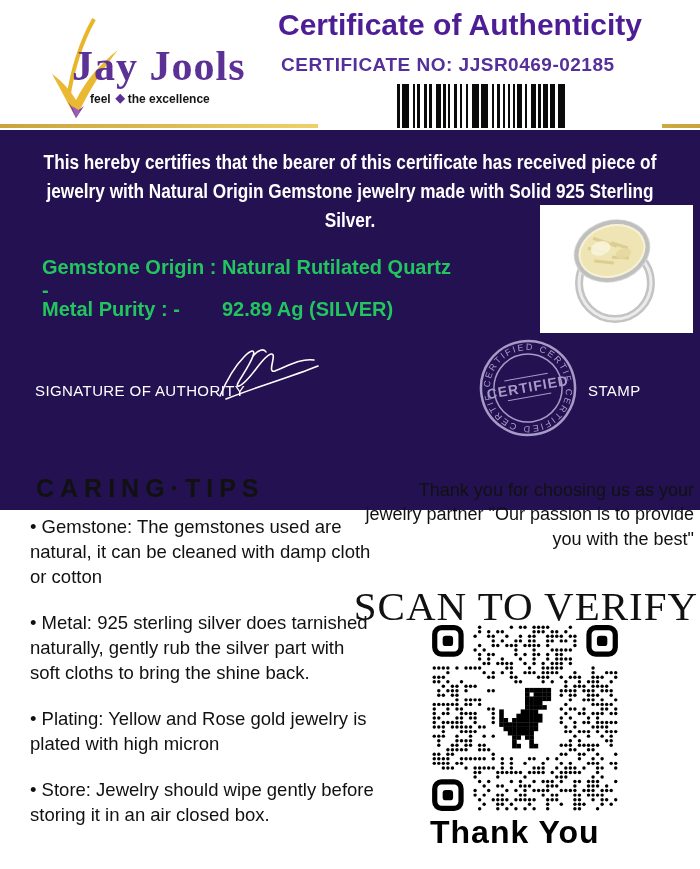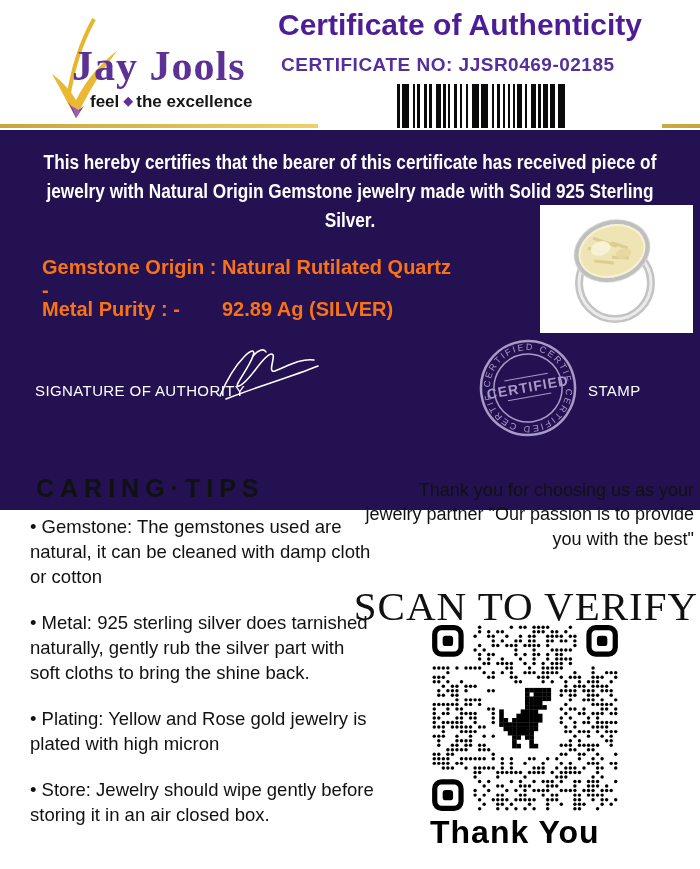--- a/index.html
+++ b/index.html
@@ -2,39 +2,39 @@
 <html><head>
 <meta charset="utf-8">
 <style>
   html,body{margin:0;padding:0;background:#e9e9e9;}
   .canvas{position:relative;width:700px;height:869px;background:#ffffff;overflow:hidden;
           font-family:"Liberation Sans","DejaVu Sans",sans-serif;margin:0 auto;}
   
   .swoosh{position:absolute;left:28px;top:16px;width:96px;height:104px;}
   .logo-name{position:absolute;left:72px;top:42px;font-family:"Liberation Serif","DejaVu Serif",serif;
              font-weight:bold;font-size:42px;color:#5b3196;letter-spacing:1px;}
-  .tagline{position:absolute;left:90px;top:92px;font-size:17px;font-weight:bold;color:#161616;
+  .tagline{position:absolute;left:90px;top:92px;font-size:12px;font-weight:bold;color:#161616;
            display:flex;align-items:center;text-align:right;}
   .tag-diamond{width:7px;height:7px;background:#5b3196;transform:rotate(45deg) translateY(-1px);
                margin:0 5px;display:inline-block;}
   .cert-title{position:absolute;left:278px;top:8px;width:420px;font-size:30px;font-weight:bold;
               color:#4c1d95;letter-spacing:0px;}
   .cert-no{position:absolute;left:281px;top:54px;font-size:19px;font-weight:bold;color:#55309a;
            letter-spacing:.5px;}
   .gold-line{position:absolute;left:0;top:124px;width:700px;height:4px;
              background:linear-gradient(90deg,#c9a43c,#edd06a 45%,#c9a43c);z-index:1;}
   .barcode-patch{position:absolute;left:318px;top:76px;width:344px;height:54px;background:#fff;z-index:2;}
   .barcode{position:absolute;left:395px;top:84px;width:170px;height:44px;z-index:3;}
   
   .band{position:absolute;left:0;top:130px;width:700px;height:380px;background:#241152;}
   .statement{position:absolute;left:-20px;top:18px;width:740px;text-align:center;color:#fff;
              font-weight:bold;font-size:20px;line-height:1.45;transform:scaleX(.86);
              transform-origin:center top;}
   .photo{position:absolute;left:540px;top:75px;width:153px;height:128px;background:#fff;}
-  .field-row{position:absolute;left:42px;display:flex;font-size:20px;font-weight:bold;color:#f97316;}
+  .field-row{position:absolute;left:42px;display:flex;font-size:20px;font-weight:bold;color:#22c55e;}
   .field-row .lbl{width:180px;}
   .row-0{top:126px;}  .row-1{top:168px;}
   .sig-label{position:absolute;left:35px;top:252px;color:#fff;font-size:15px;letter-spacing:.4px;}
   .signature{position:absolute;left:206px;top:210px;width:120px;height:64px;}
   .stamp{position:absolute;left:476px;top:206px;width:104px;height:104px;opacity:.92;}
   .stamp-label{position:absolute;left:588px;top:252px;color:#fff;font-size:15px;letter-spacing:.4px;}
   
   .caring-head{position:absolute;left:36px;top:474px;font-size:25px;font-weight:bold;color:#111;
                letter-spacing:6px;}
   .tips{position:absolute;left:30px;top:514px;width:344px;color:#111;}

